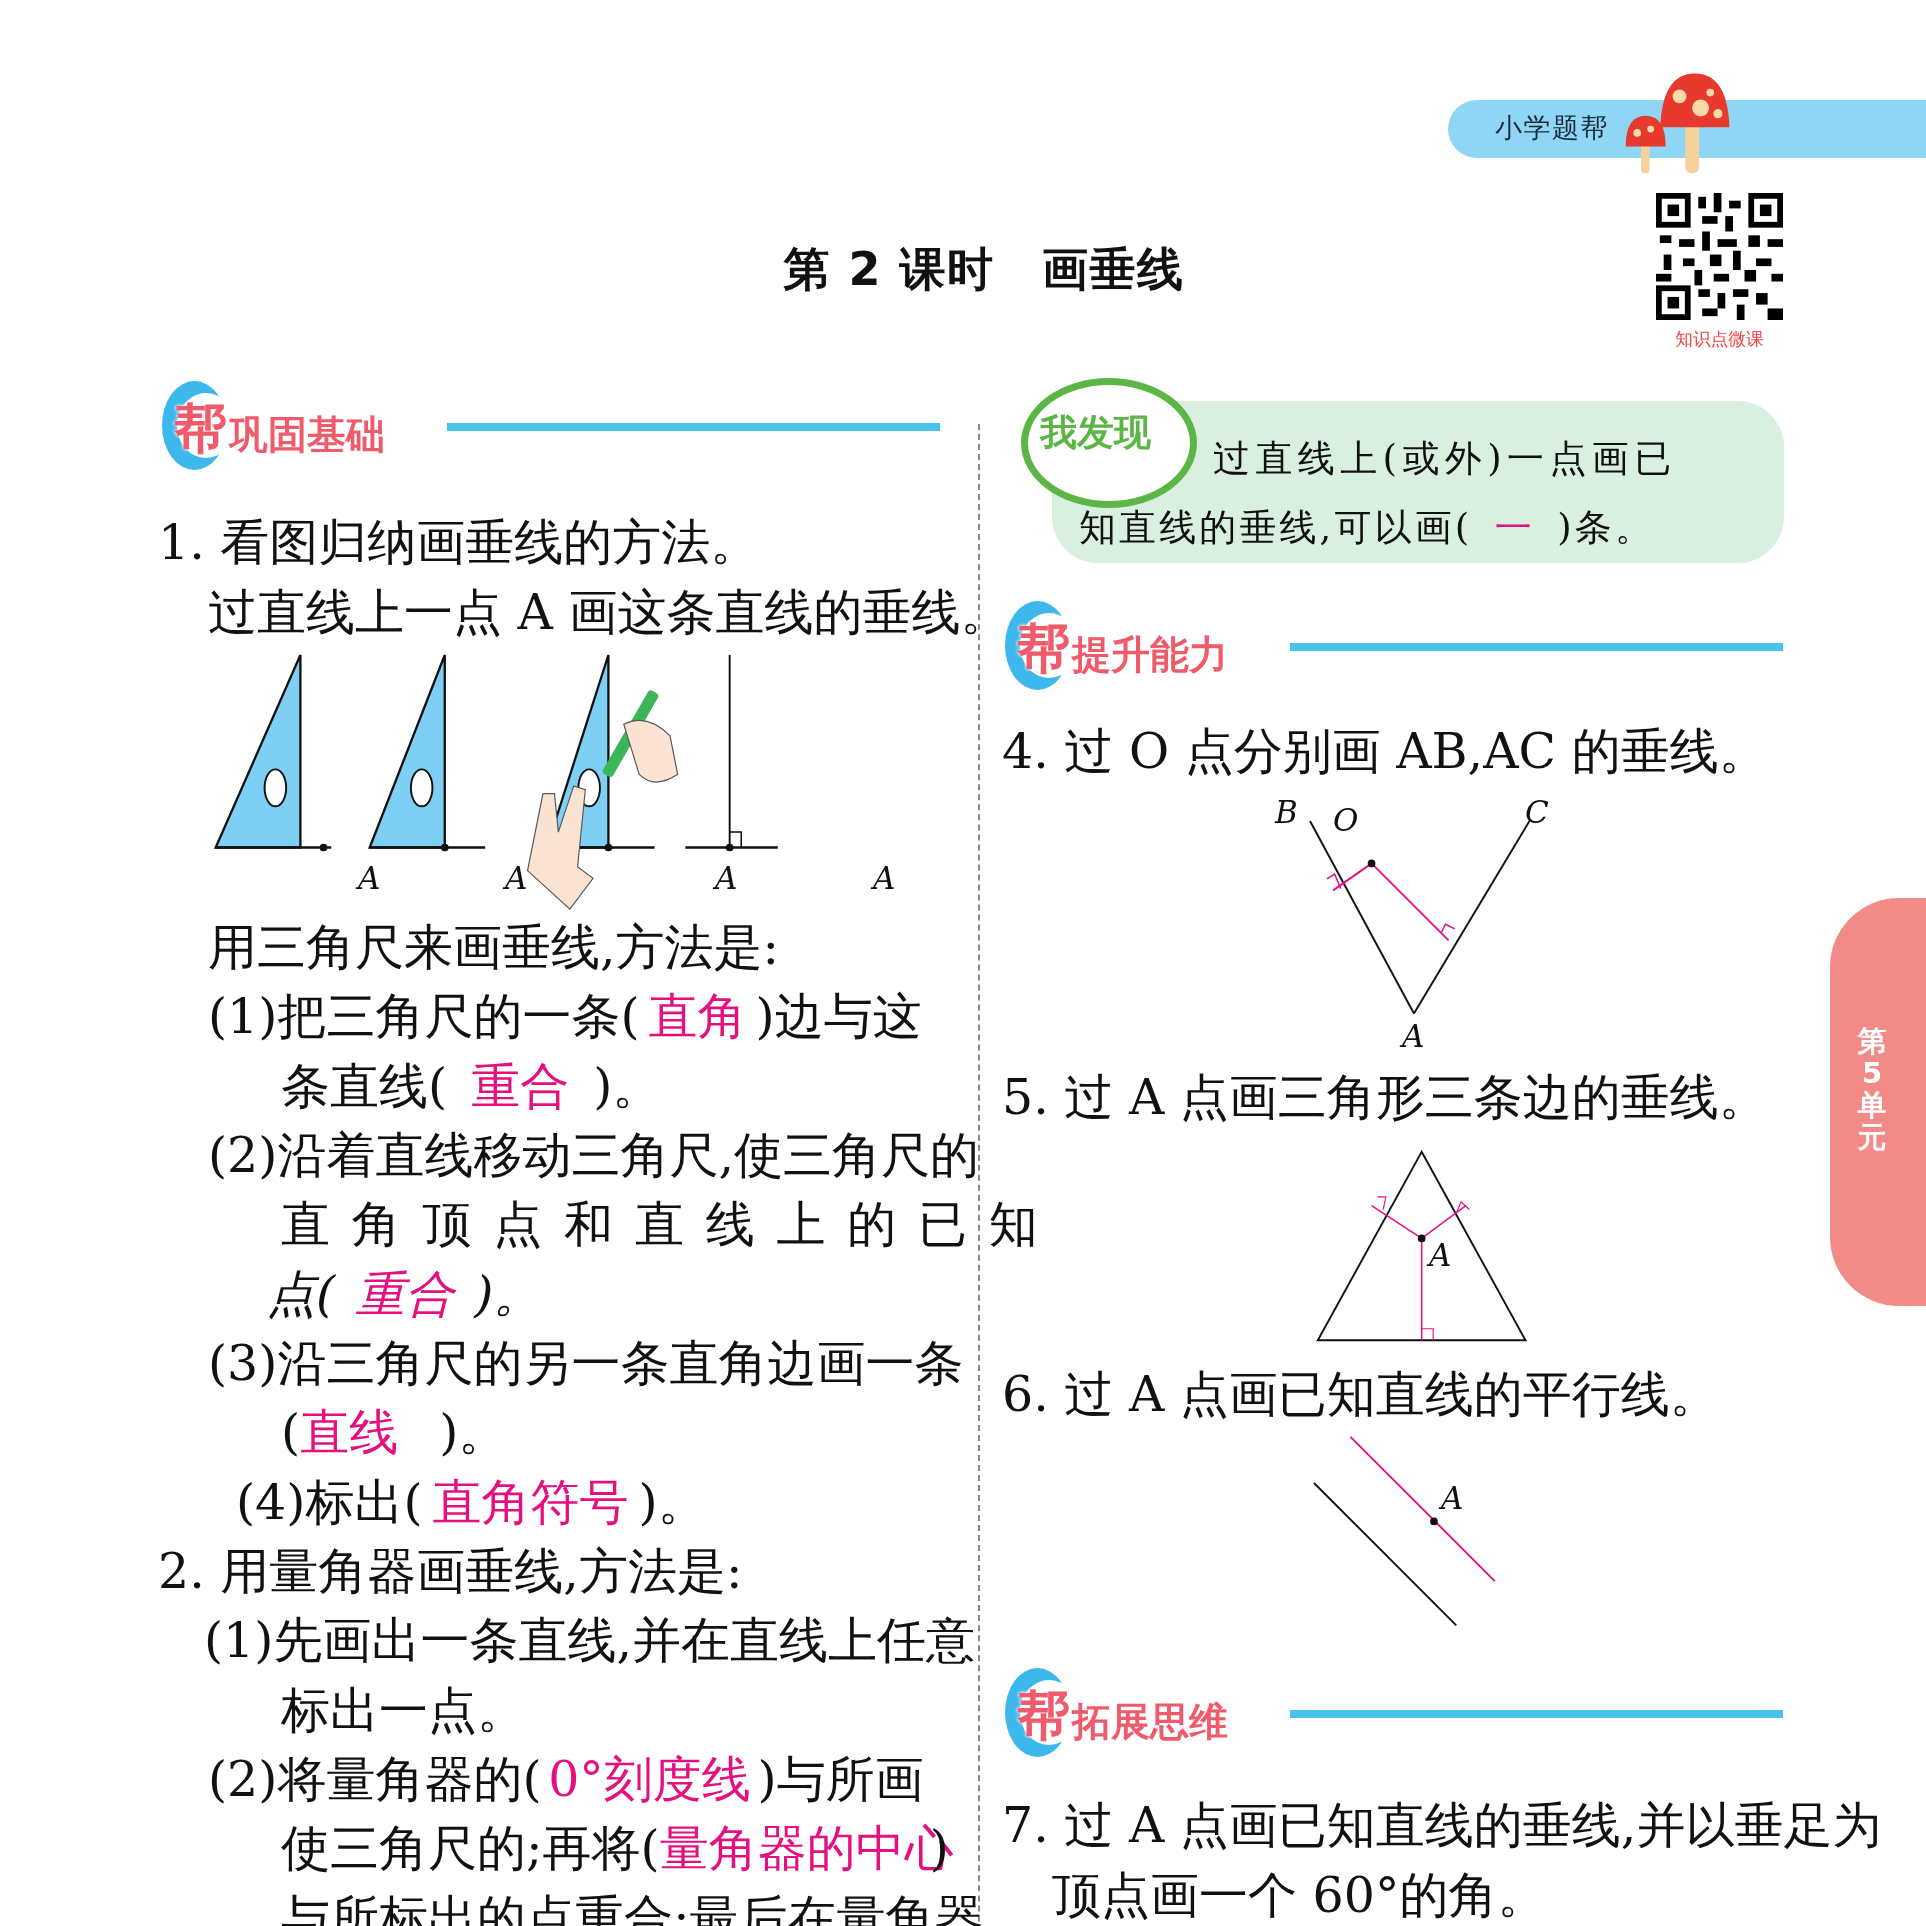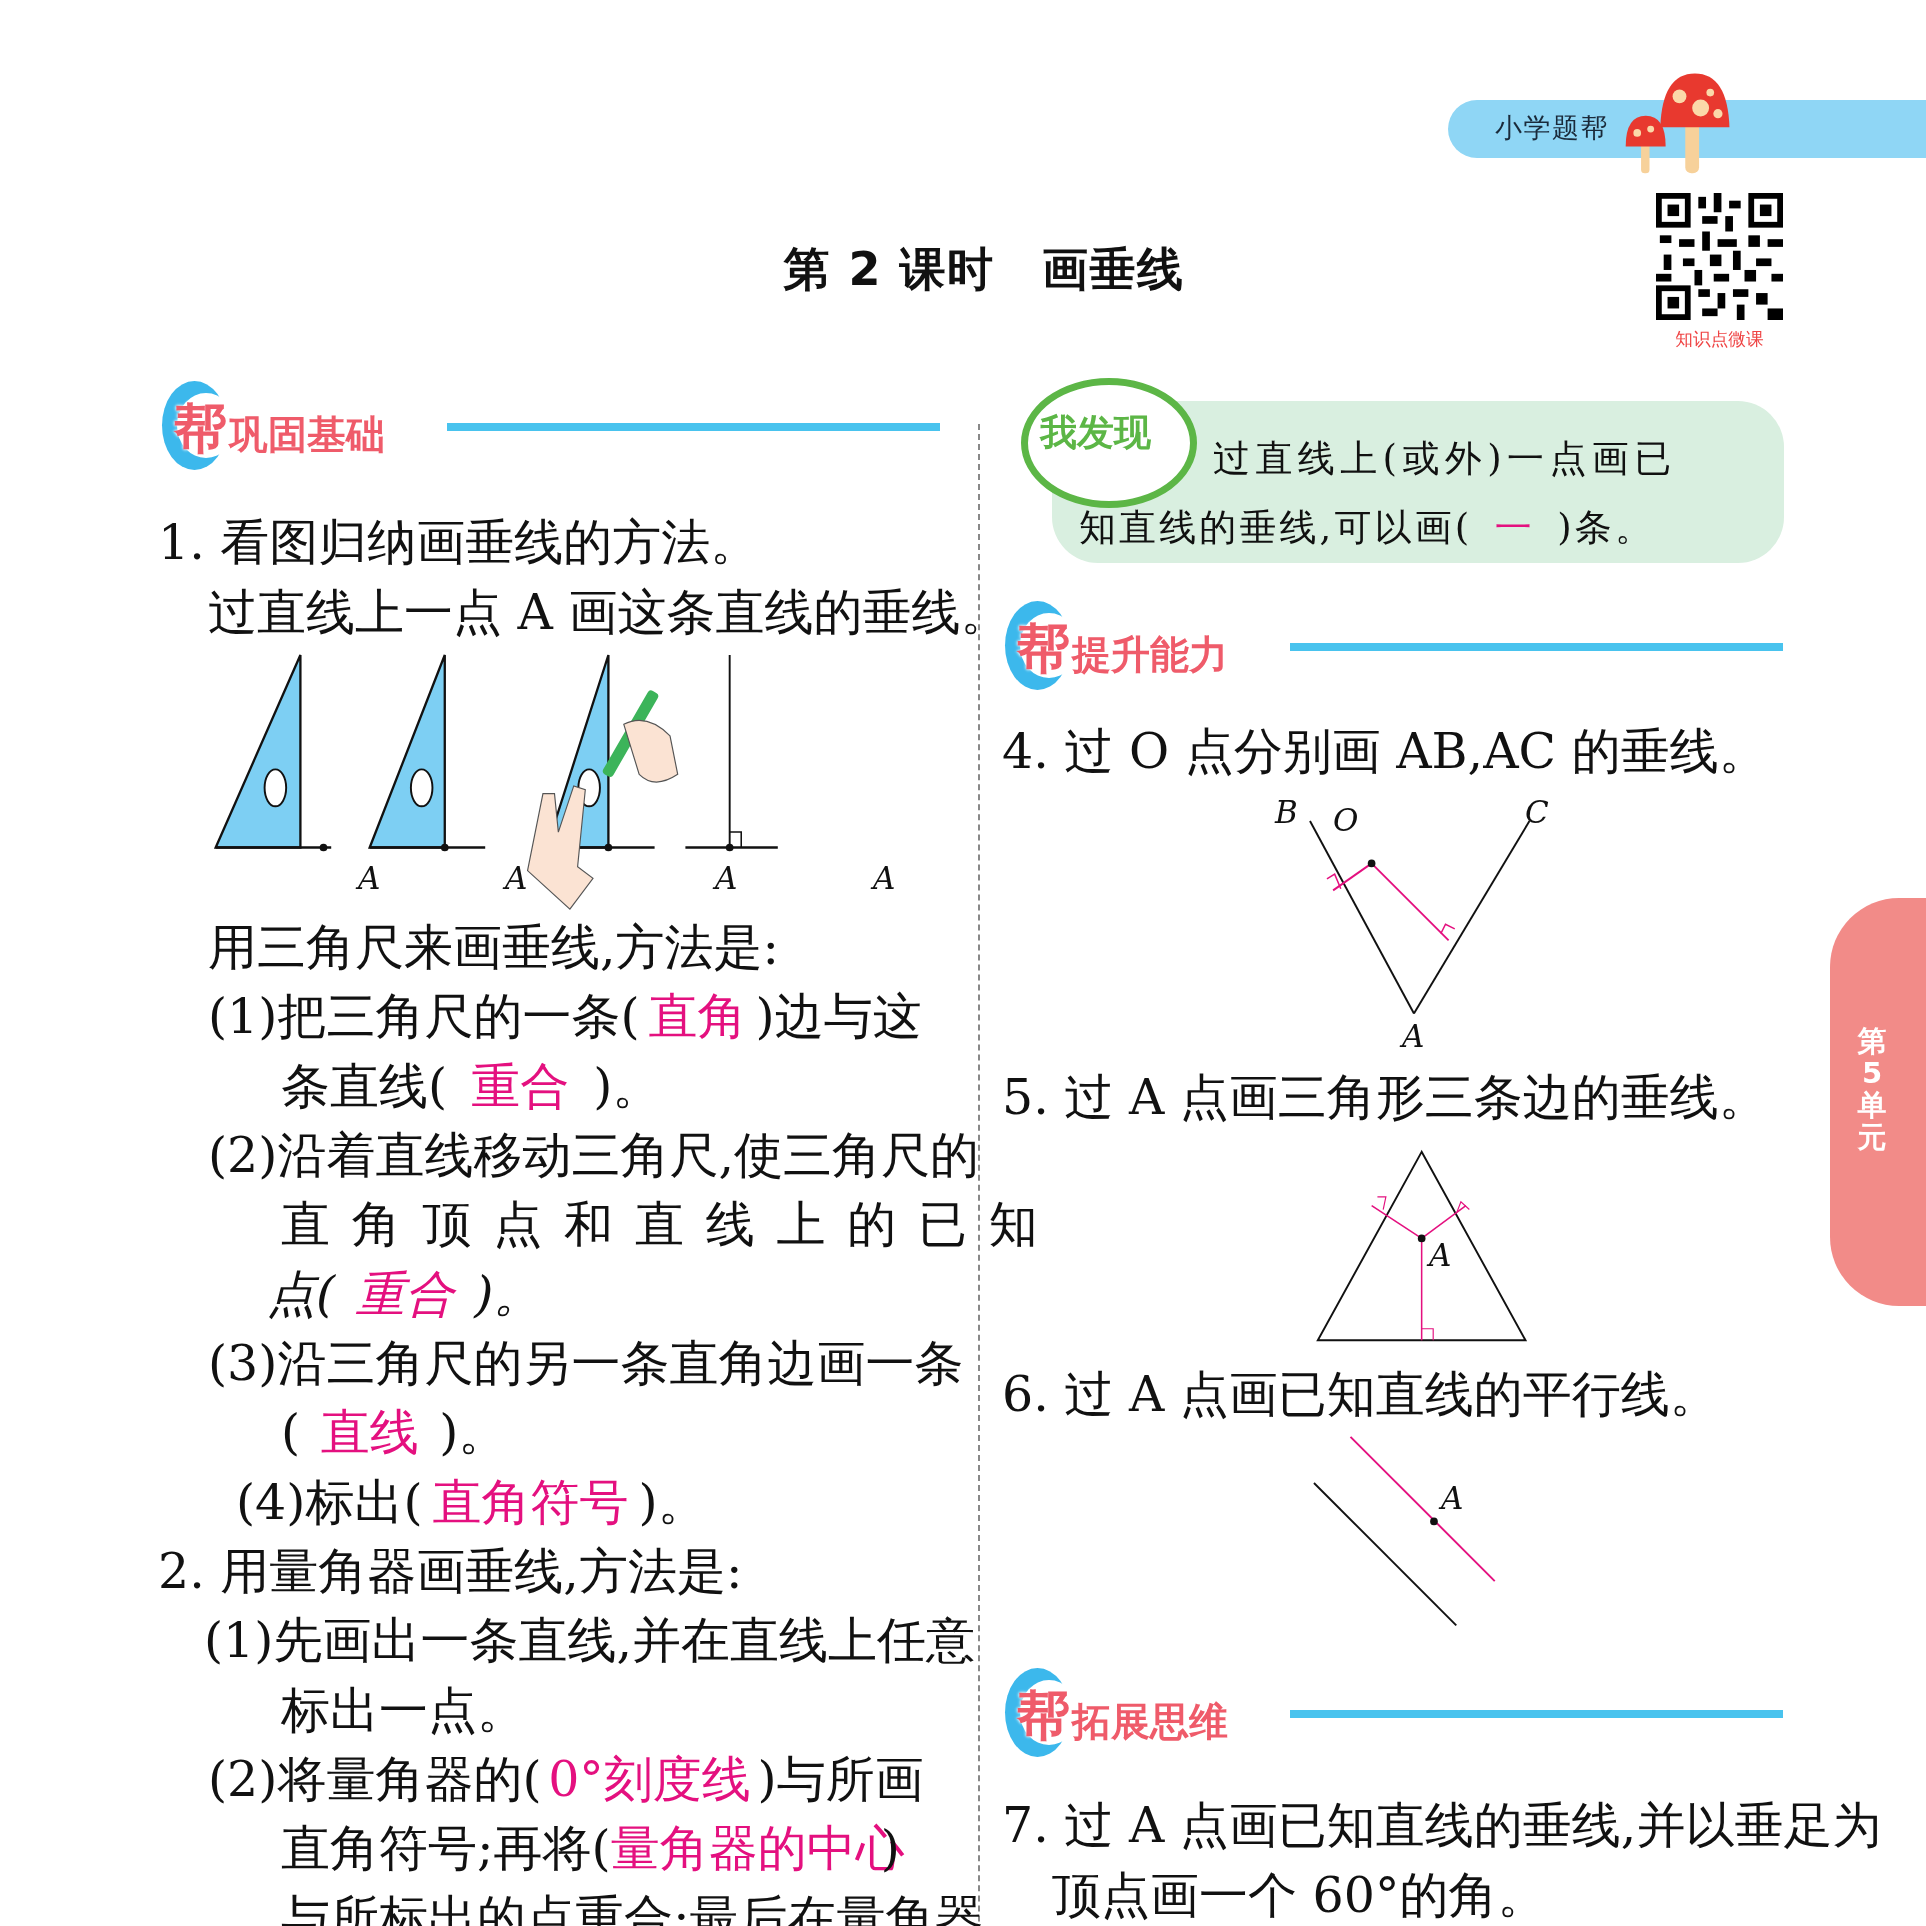--- a/index.html
+++ b/index.html
@@ -137,34 +137,34 @@
 <div class="abs text" style="left:281px;top:1052px;">
   <span>条直线(</span><span class="ans" style="display:inline-block;width:146px;text-align:center;">重合</span><span>)。</span>
 </div>
 <div class="abs text" style="left:208px;top:1121px;">(2)沿着直线移动三角尺,使三角尺的</div>
 <div class="abs text" style="left:281px;top:1190px;letter-spacing:3.1px;">直 角 顶 点 和 直 线 上 的 已 知</div>
 <div class="abs text" style="left:267px;top:1260px;font-style:italic;">
   <span>点(</span><span class="ans" style="display:inline-block;width:139px;text-align:center;">重合</span><span>)。</span>
 </div>
 <div class="abs text" style="left:208px;top:1329px;">(3)沿三角尺的另一条直角边画一条</div>
 <div class="abs text" style="left:281px;top:1398px;">
-  <span>(</span><span class="ans" style="display:inline-block;width:139px;text-align:center;">直线</span><span>)。</span>
+  <span>(</span><span class="ans" style="display:inline-block;width:139px;">直线</span><span>)。</span>
 </div>
 <div class="abs text" style="left:208px;top:1468px;margin-left:28px;">
   <span>(4)标出(</span><span class="ans" style="display:inline-block;width:216px;text-align:center;">直角符号</span><span>)。</span>
 </div>
 
 <div class="abs text" style="left:158px;top:1537px;">2. 用量角器画垂线,方法是:</div>
 <div class="abs text" style="left:204px;top:1606px;">(1)先画出一条直线,并在直线上任意</div>
 <div class="abs text" style="left:281px;top:1676px;">标出一点。</div>
 <div class="abs text" style="left:208px;top:1745px;">
   <span>(2)将量角器的(</span><span class="ans" style="display:inline-block;width:216px;text-align:center;">0°刻度线</span><span>)与所画</span>
 </div>
 <div class="abs text" style="left:281px;top:1814px;">
-  <span>直角符号;再将(</span><span class="ans" style="display:inline-block;width:270px;text-align:right;">量角器的中心</span><span>)</span>
+  <span>使三角尺的;再将(</span><span class="ans" style="display:inline-block;width:270px;text-align:right;">量角器的中心</span><span>)</span>
 </div>
 <div class="abs text" style="left:281px;top:1884px;">与所标出的点重合;最后在量角器</div>
 
 <div class="abs discover"></div>
 <div class="abs discover-bubble"></div>
 <div class="abs discover-label">我发现</div>
 <div class="abs text" style="left:1213px;top:424px;letter-spacing:5.4px;font-size:37px;">过直线上(或外)一点画已</div>
 <div class="abs text" style="left:1079px;top:493px;font-size:37px;letter-spacing:3.1px;">
   <span>知直线的垂线,可以画(</span><span class="ans" style="display:inline-block;width:85px;text-align:center;">一</span><span>)条。</span>
 </div>

